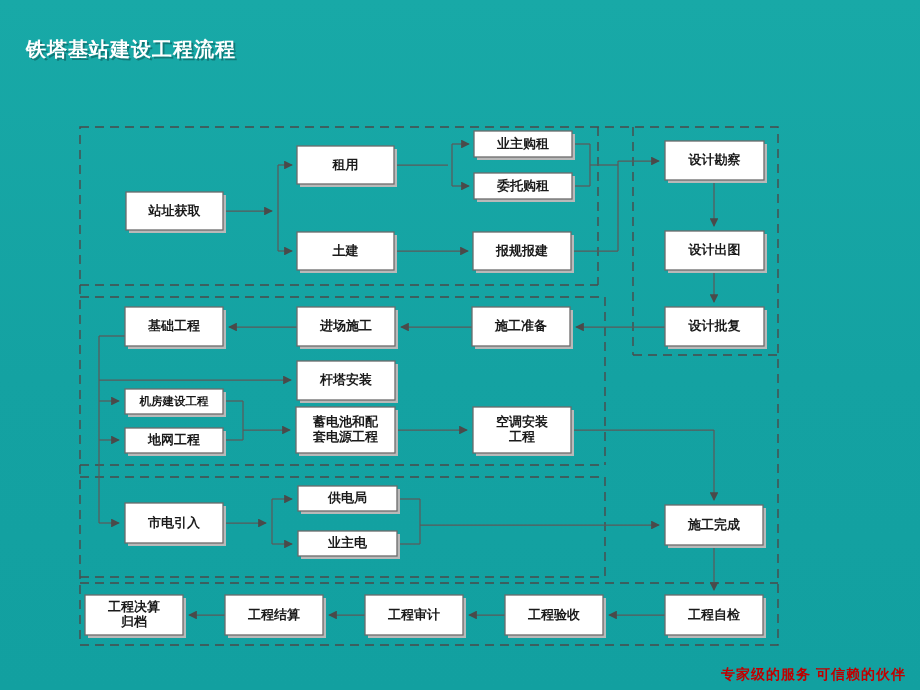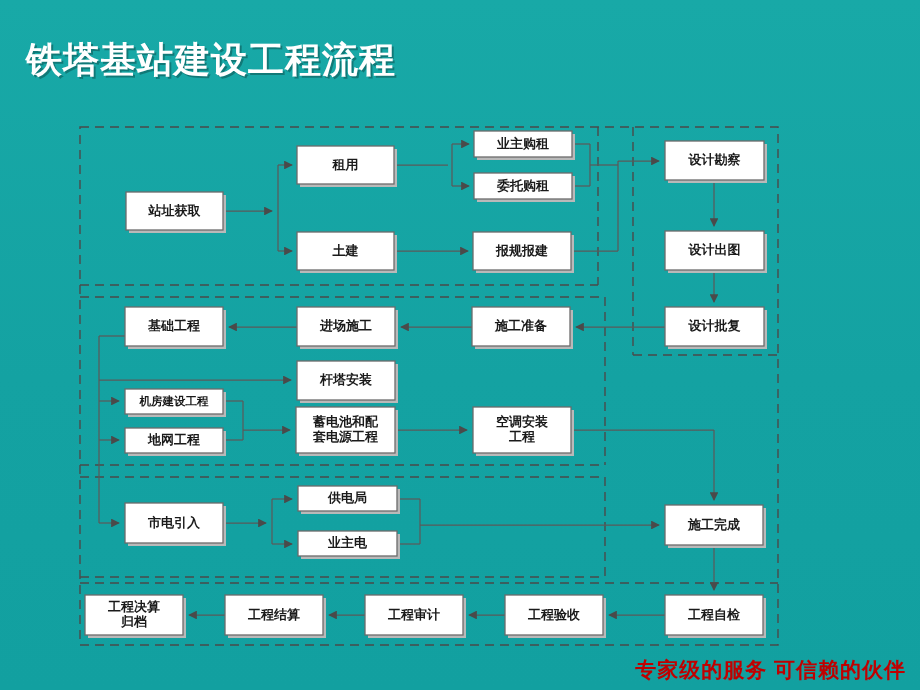--- a/index.html
+++ b/index.html
@@ -18,32 +18,32 @@
     position: absolute;
     left: 0; top: 0;
     width: 920px;
     height: 690px;
     background: linear-gradient(180deg,#18a9a7 0%, #14a2a2 55%, #12a0a0 100%);
   }
   #title {
     position: absolute;
     left: 26px;
     top: 36px;
-    font-size: 36px;
+    font-size: 20px;
     font-weight: bold;
     color: #ffffff;
     letter-spacing: 1px;
     text-shadow: 2px 2px 0 rgba(0,0,0,0.28);
     white-space: nowrap;
   }
   #tagline {
     position: absolute;
     right: 14px;
     bottom: 6px;
-    font-size: 21px;
+    font-size: 14px;
     color: #c00000;
     font-weight: bold;
     letter-spacing: 1px;
     white-space: nowrap;
   }
   #chart-wrap {
     position: absolute;
     left: 0;
     top: 0;
     width: 920px;

